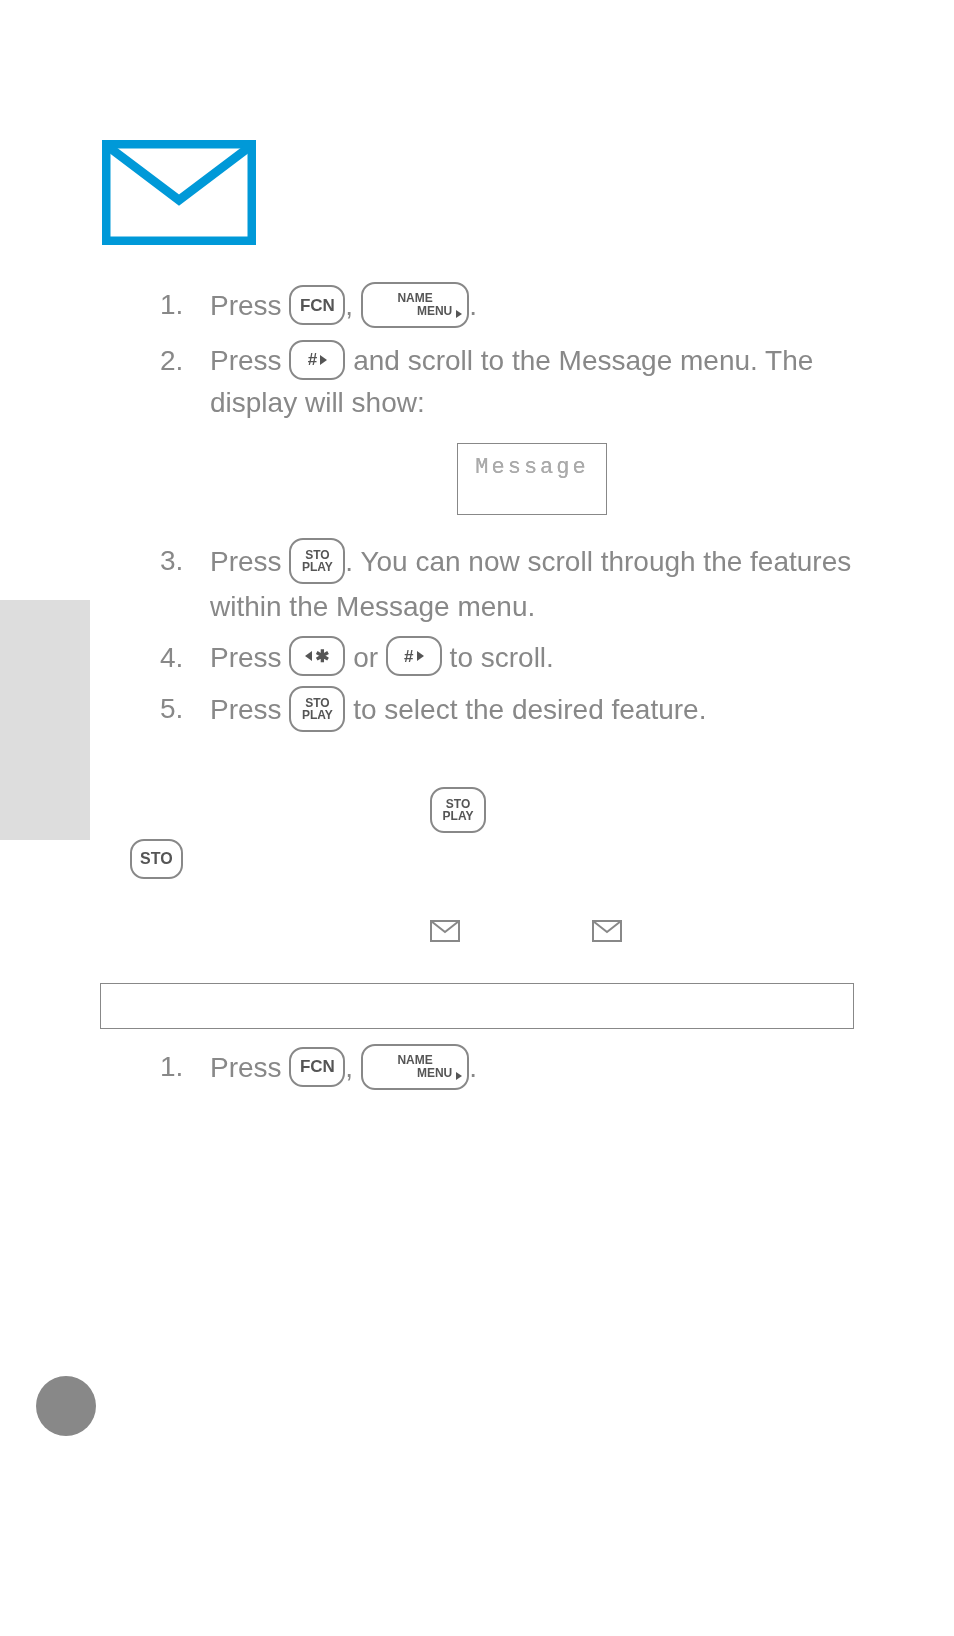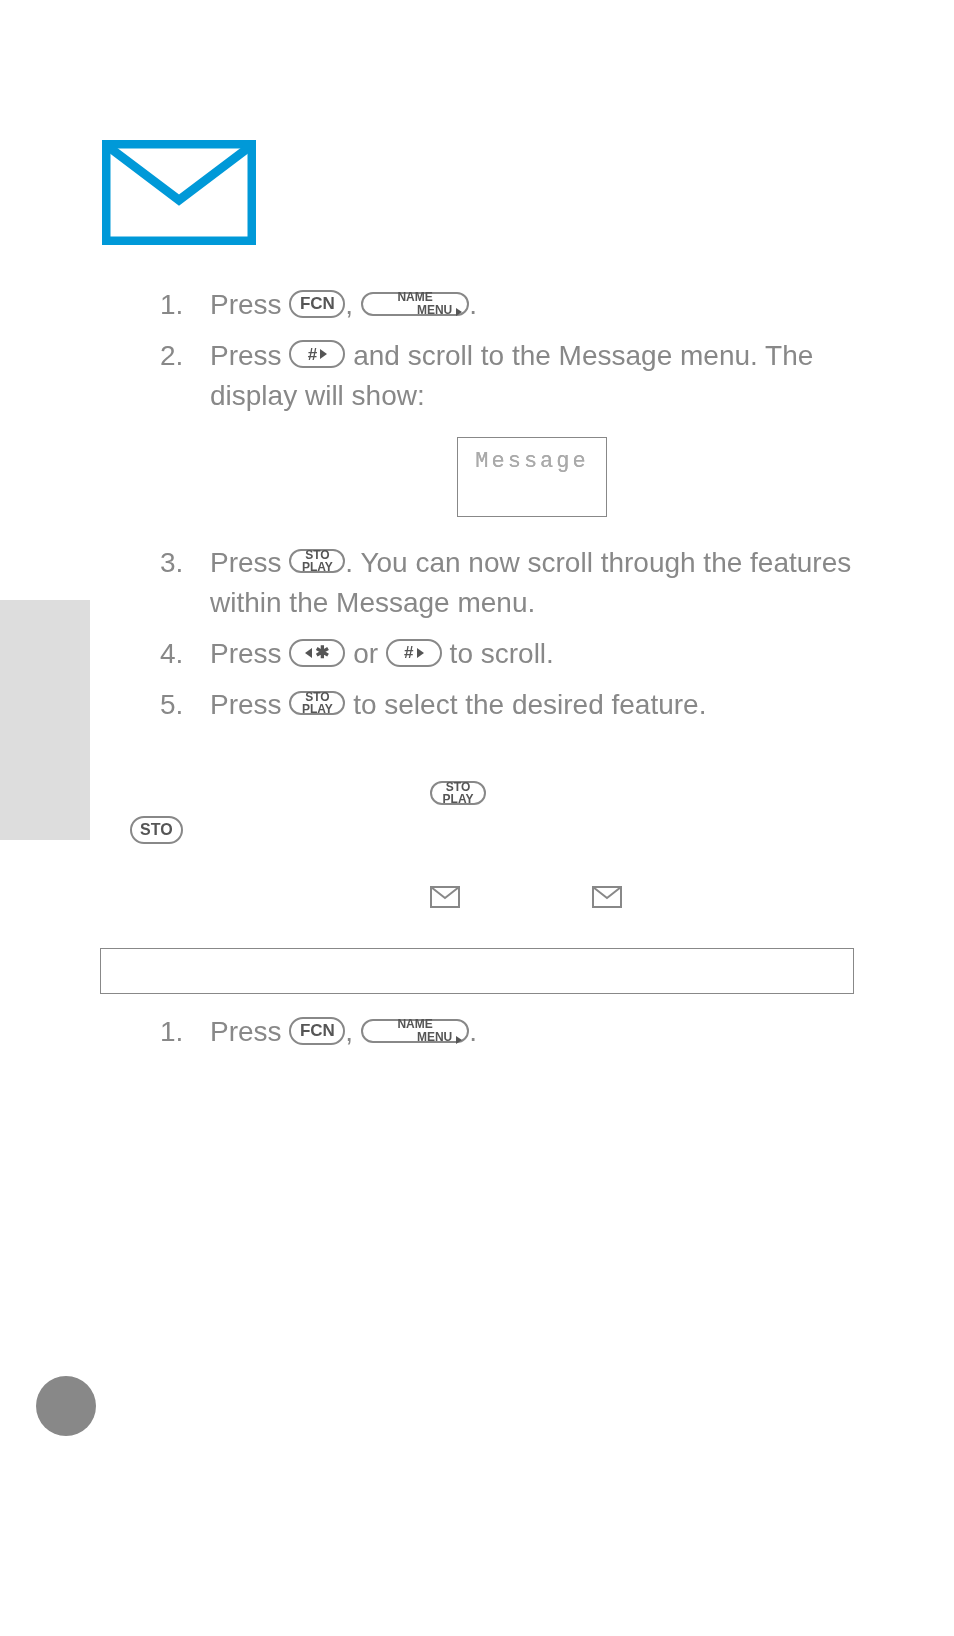--- a/index.html
+++ b/index.html
@@ -37,39 +37,39 @@
     min-width: 50px;
     flex-shrink: 0;
   }
   ol.steps > li .txt {
     flex: 1;
   }
   .key {
     display: inline-flex;
     align-items: center;
     justify-content: center;
-    height: 28px;
+    height: 40px;
     min-width: 56px;
     padding: 0 8px;
     border: 2px solid #888;
     border-radius: 14px;
     font-size: 17px;
     font-weight: bold;
     color: #555;
     vertical-align: middle;
     background: #fff;
     line-height: 1;
     position: relative;
     top: -3px;
   }
   .key.two-line {
     flex-direction: column;
     font-size: 12px;
     line-height: 1.05;
-    height: 24px;
+    height: 46px;
     padding: 1px 6px;
     align-items: center;
   }
   .key .tri-r {
     display: inline-block;
     width: 0; height: 0;
     border-top: 5px solid transparent;
     border-bottom: 5px solid transparent;
     border-left: 7px solid #555;
     margin-left: 3px;
@@ -88,21 +88,21 @@
     border-top: 4px solid transparent;
     border-bottom: 4px solid transparent;
     border-left: 6px solid #555;
     margin-left: 2px;
     align-self: flex-end;
     margin-right: -1px;
   }
   .key.two-line .row { display: flex; align-items: center; gap: 2px; padding-left: 48px; }
   .display-box {
     width: 150px;
-    height: 80px;
+    height: 72px;
     border: 1px solid #888;
     margin: 20px auto 16px auto;
     text-align: center;
     padding-top: 8px;
     font-family: "Courier New", monospace;
     font-size: 22px;
     letter-spacing: 3px;
     color: #aaa;
   }
   .display-box .dotfont {

